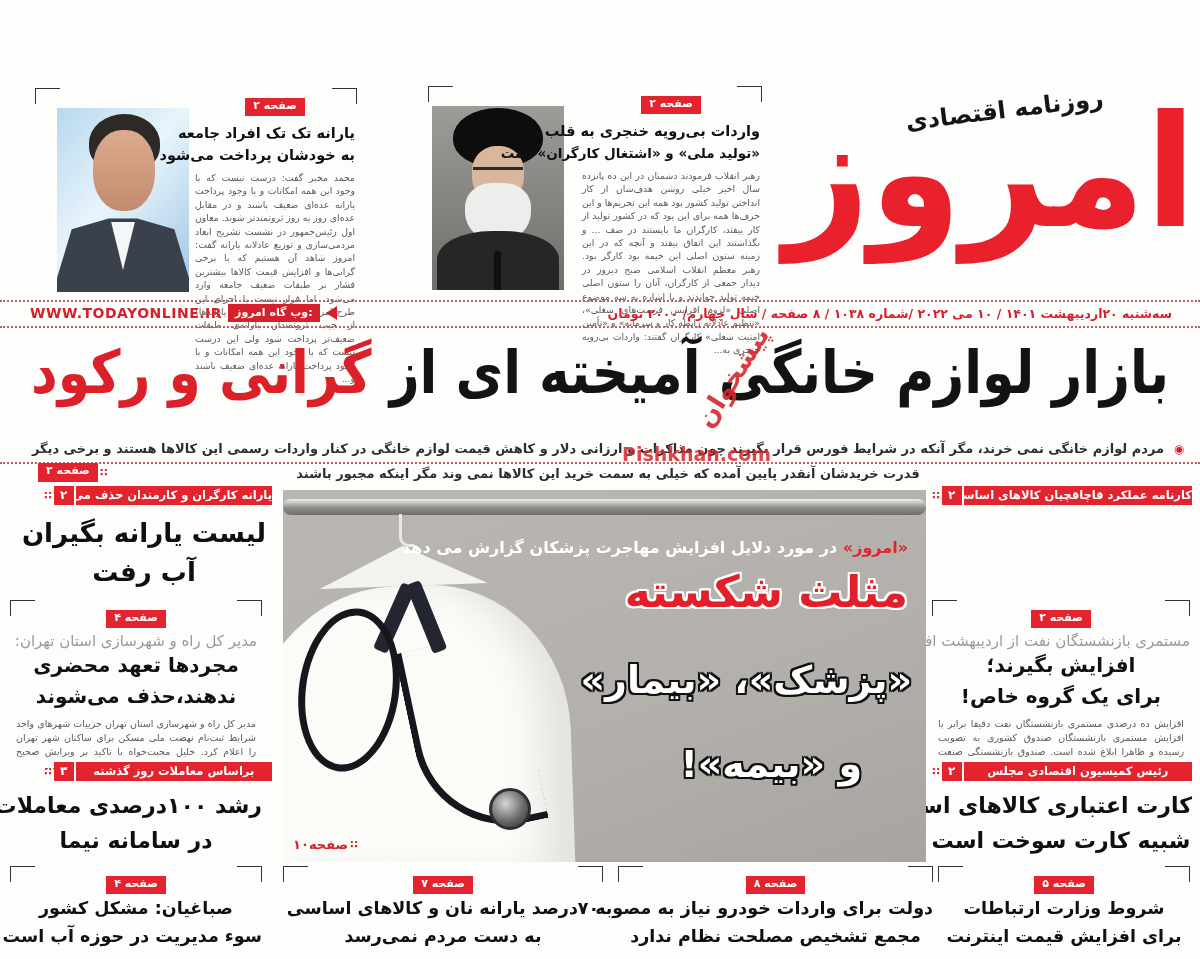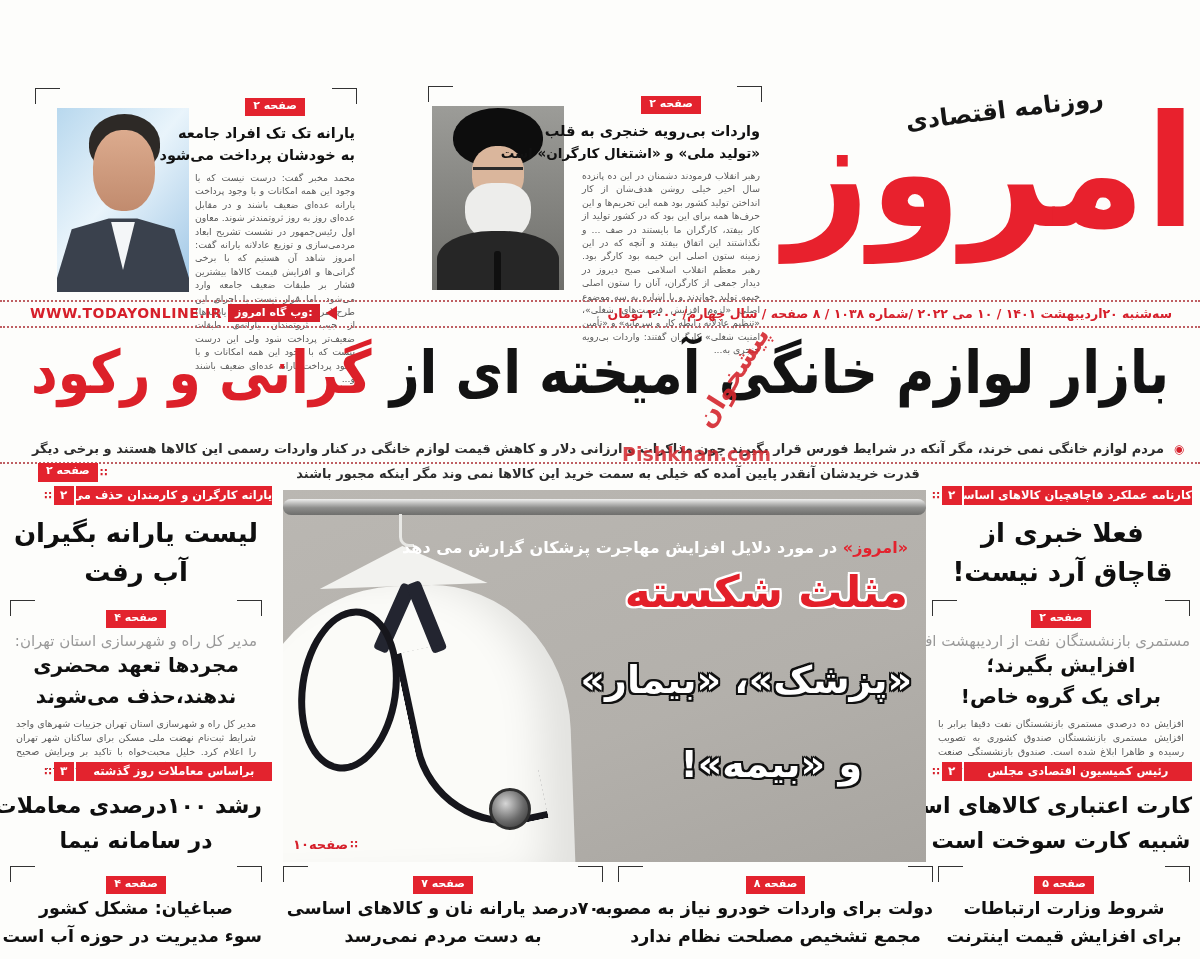--- a/index.html
+++ b/index.html
@@ -31,21 +31,21 @@
   .wm-diag{left:676px;top:362px;color:#d5272e;font-size:26px;font-weight:bold;opacity:.9;transform:rotate(-58deg);z-index:5;}
   .wm-inline{left:622px;top:443px;color:#d5272e;font-size:19px;font-weight:bold;opacity:.85;z-index:5;direction:ltr;}
   .subhead{left:16px;right:0;text-align:center;font-size:13px;font-weight:bold;color:#2e2e2e;white-space:nowrap;}
   .bullet{color:#d6202b;font-size:12px;margin-left:5px;}
   
   .redbar{display:flex;direction:ltr;height:19px;align-items:stretch;}
   .dots{color:#d6202b;font-size:11px;line-height:19px;padding:0 2px;font-weight:bold;}
   .barnum{background:#e3232e;color:#fff;width:20px;text-align:center;font-weight:bold;font-size:12px;line-height:19px;margin-right:2px;}
   .barlbl{flex:1;background:#e3232e;color:#fff;text-align:center;font-size:11.5px;font-weight:bold;line-height:19px;direction:rtl;white-space:nowrap;overflow:hidden;}
   .tagrow{text-align:center;}
-  .colh1{font-size:26px;line-height:39px;font-weight:bold;text-align:center;color:#0f0f0f;white-space:nowrap;}
+  .colh1{font-size:26px;line-height:39px;font-weight:bold;text-align:center;color:#0f0f0f;white-space:nowrap;margin-left:8px;}
   .colh2{font-size:22px;line-height:35px;font-weight:bold;text-align:center;color:#0f0f0f;white-space:nowrap;}
   .kicker{font-size:15px;color:#999;text-align:center;margin-top:4px;white-space:nowrap;}
   .boxh{font-size:20px;line-height:31px;font-weight:bold;text-align:center;color:#101010;white-space:nowrap;}
   .boxbody{font-size:9.5px;line-height:14px;color:#5a5a5a;text-align:justify;margin-top:5px;padding:0 6px;}
   .nbox{padding-top:6px;text-align:center;}
   .bottomh{font-size:17.5px;line-height:28px;font-weight:bold;text-align:center;color:#101010;white-space:nowrap;}
   
   .feature{left:283px;top:490px;width:643px;height:372px;background:linear-gradient(160deg,#bab7b2 0%,#b3b0ab 60%,#a8a5a0 100%);overflow:hidden;}
   .rail{left:0;right:0;top:9px;height:16px;background:linear-gradient(#efefee,#8d8d8b 55%,#6e6e6c);border-radius:8px;}
   .hookline{left:116px;top:24px;width:12px;height:30px;border:3px solid #e8e8e5;border-top:none;border-right:none;border-radius:0 0 0 10px;}
@@ -179,24 +179,20 @@
   <div class="abs colh2" style="left:10px;top:788px;width:252px;">
     <div>رشد ۱۰۰درصدی معاملات ارز</div>
     <div>در سامانه نیما</div>
   </div>
 
   <div class="abs redbar" style="left:930px;top:486px;width:262px;">
     <span class="dots">∷</span>
     <span class="barnum">۲</span>
     <span class="barlbl">کارنامه عملکرد قاچاقچیان کالاهای اساسی؛</span>
   </div>
-  <div class="abs colh1" style="left:935px;top:514px;width:255px;">
-    <div>فعلا خبری از</div>
-    <div>قاچاق آرد نیست!</div>
-  </div>
   <div class="abs cbox nbox" style="left:932px;top:600px;width:258px;height:158px;">
     <div class="tagrow"><span class="tag">صفحه ۲</span></div>
     <div class="kicker">مستمری بازنشستگان نفت از اردیبهشت افزایش می‌یابد</div>
     <div class="boxh">
       <div>افزایش بگیرند؛</div>
       <div>برای یک گروه خاص!</div>
     </div>
     <div class="boxbody">افزایش ده درصدی مستمری بازنشستگان نفت دقیقا برابر با افزایش مستمری بازنشستگان صندوق کشوری به تصویب رسیده و ظاهرا ابلاغ شده است. صندوق بازنشستگی صنعت نفت اعلام کرده است بر این اساس، افزایش یادشده در...</div>
   </div>
   <div class="abs redbar" style="left:930px;top:762px;width:262px;">

